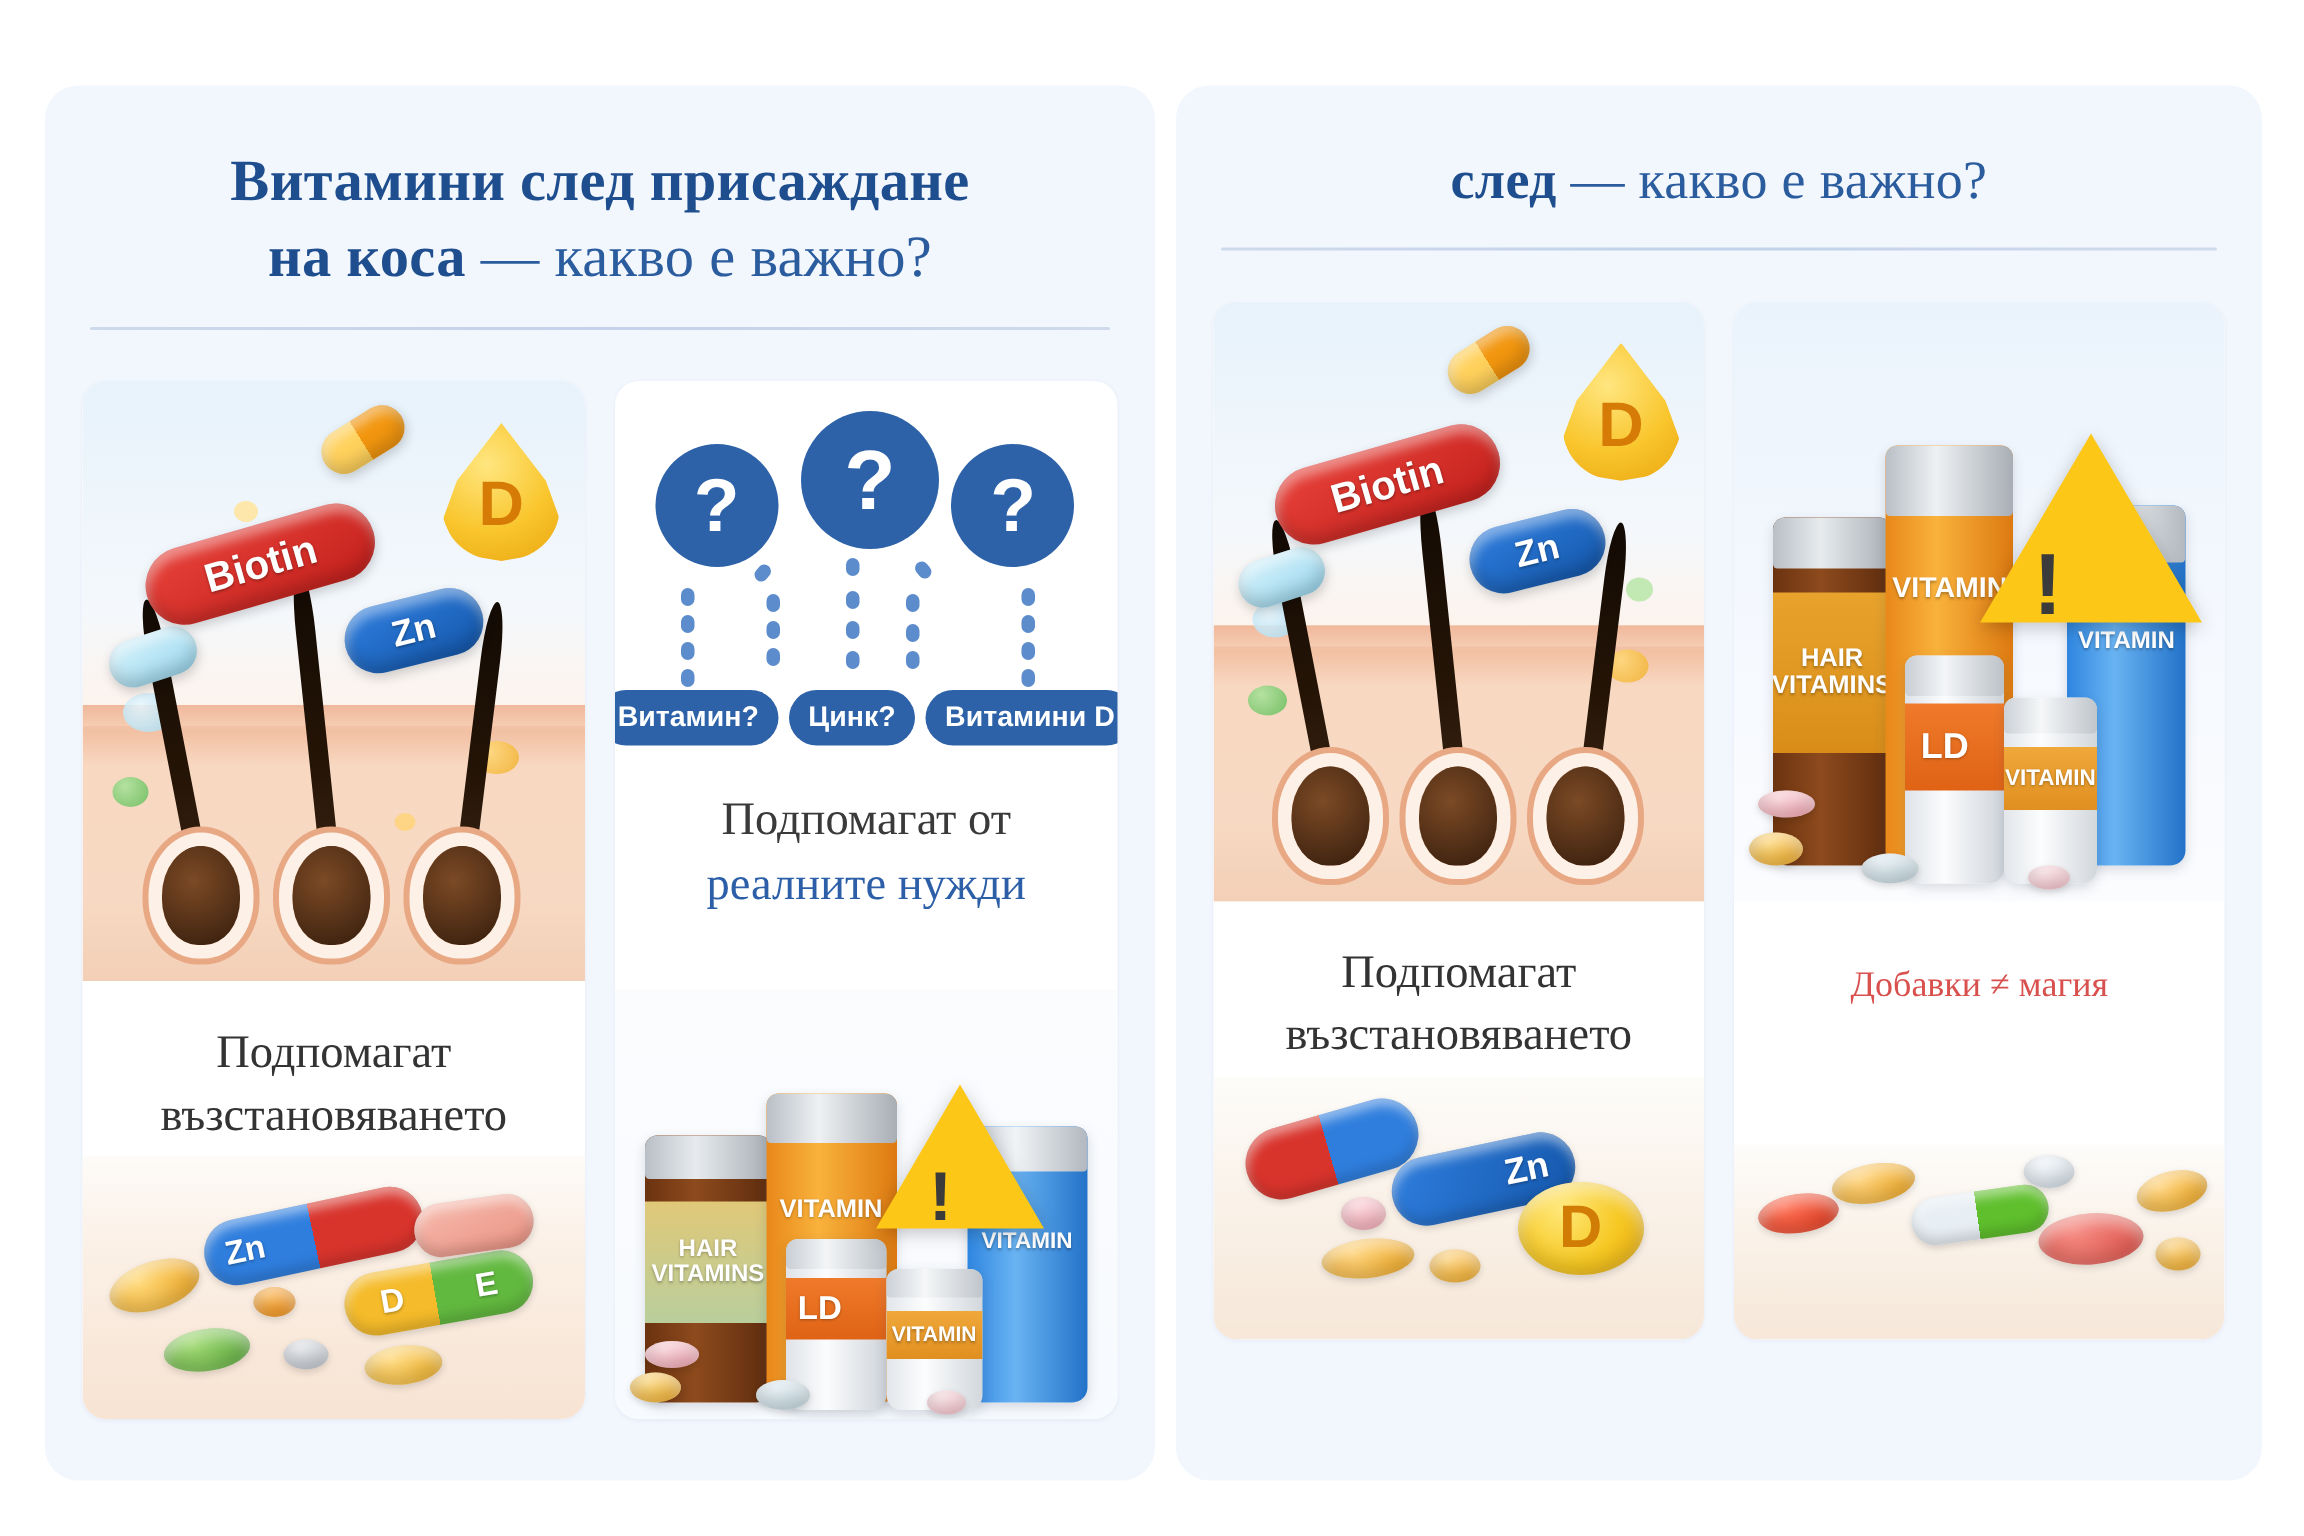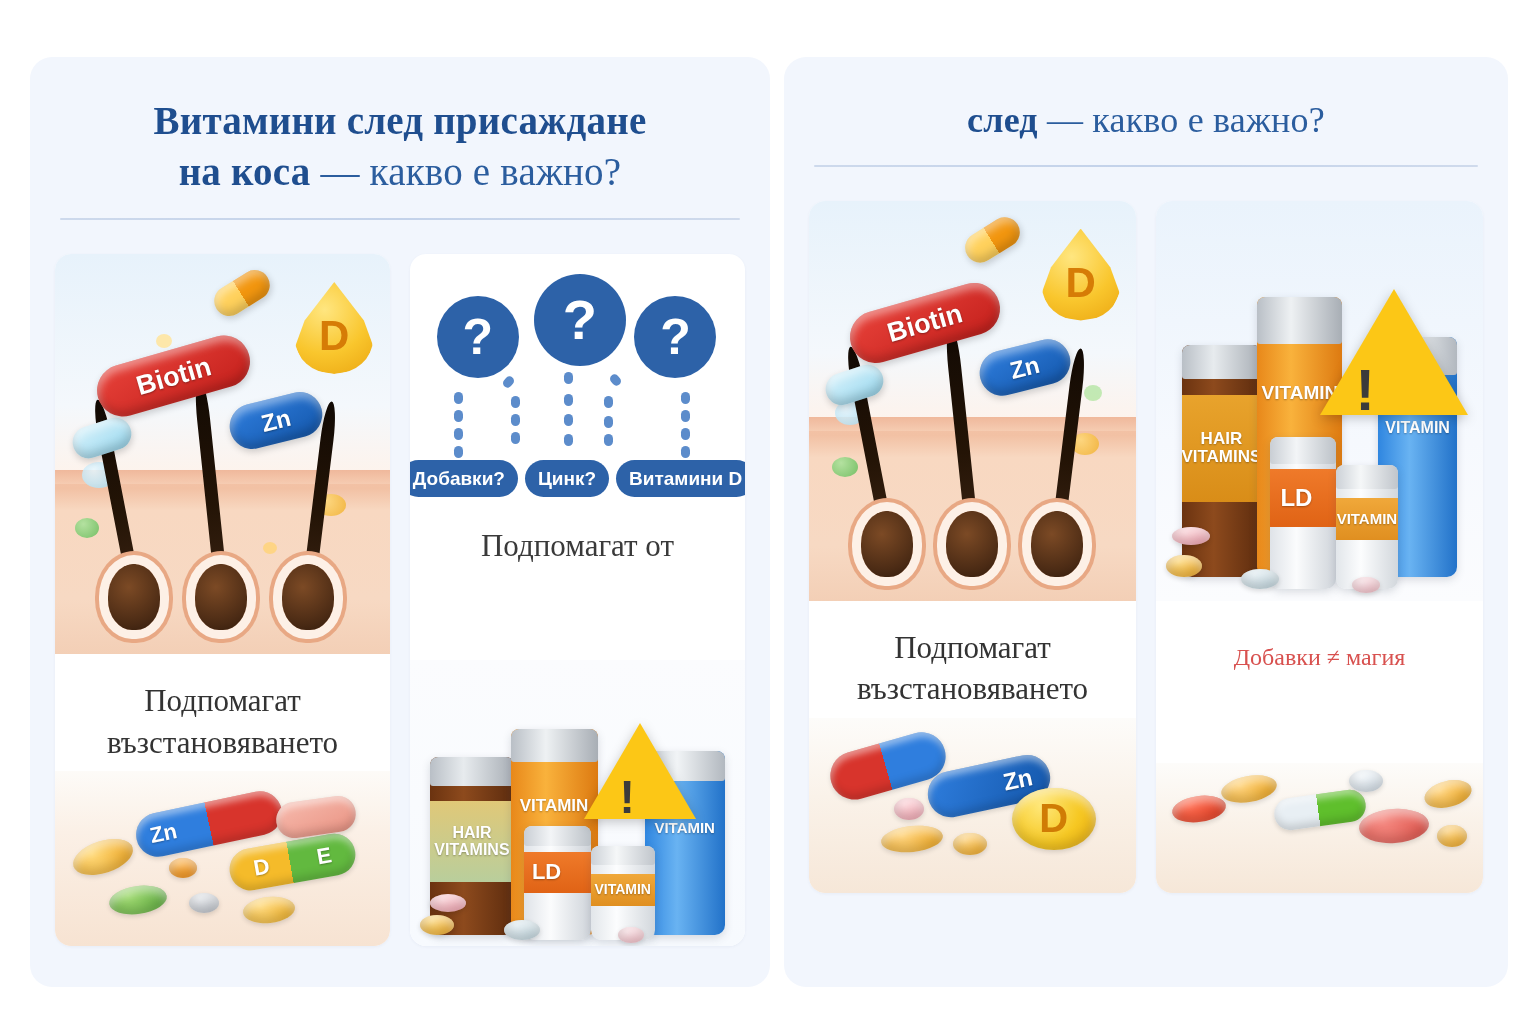--- a/index.html
+++ b/index.html
@@ -480,26 +480,27 @@
             <div class="dot" style="left:60%;top:-14px;transform:rotate(-40deg);"></div>
             <div class="dot" style="left:58%;top:8px;"></div>
             <div class="dot" style="left:58%;top:28px;"></div>
             <div class="dot" style="left:58%;top:46px;"></div>
             <div class="dot" style="left:81%;top:4px;"></div>
             <div class="dot" style="left:81%;top:22px;"></div>
             <div class="dot" style="left:81%;top:40px;"></div>
             <div class="dot" style="left:81%;top:58px;"></div>
           </div>
           <div class="chips">
-            <div class="chip">Добавки?</div>
+            <div class="chip">Витамин?</div>
             <div class="chip">Цинк?</div>
             <div class="chip">Витамини D</div>
           </div>
           <div class="q-caption">
             <span class="c1">Подпомагат от</span>
+            <span class="c2">реалните нужди</span>
           </div>
         </div>
 
         <div class="bottles" style="height:286px;margin-top:auto;background:linear-gradient(to bottom,#fbfcfe,#f7fafe);">
           <div class="bottle" style="left:6%;bottom:4%;width:25%;height:62%;background:linear-gradient(90deg,#6b3310,#8d4a1d 40%,#5d2c0e);">
             <div class="cap-top" style="height:16%;background:linear-gradient(90deg,#b9bfc6,#e7ebee 40%,#a8aeb5);"></div>
             <div class="label" style="height:46%;margin-top:18%;background:linear-gradient(180deg,#e0c878,#b9ce9c);font-size:16px;padding:4px;box-sizing:border-box;color:#fff;">HAIR VITAMINS</div>
           </div>
           <div class="bottle" style="left:30%;bottom:4%;width:26%;height:72%;background:linear-gradient(90deg,#e8881a,#f9b23c 40%,#dd7a11);">
             <div class="cap-top" style="height:16%;background:linear-gradient(90deg,#b9bfc6,#eef1f3 40%,#a8aeb5);"></div>

